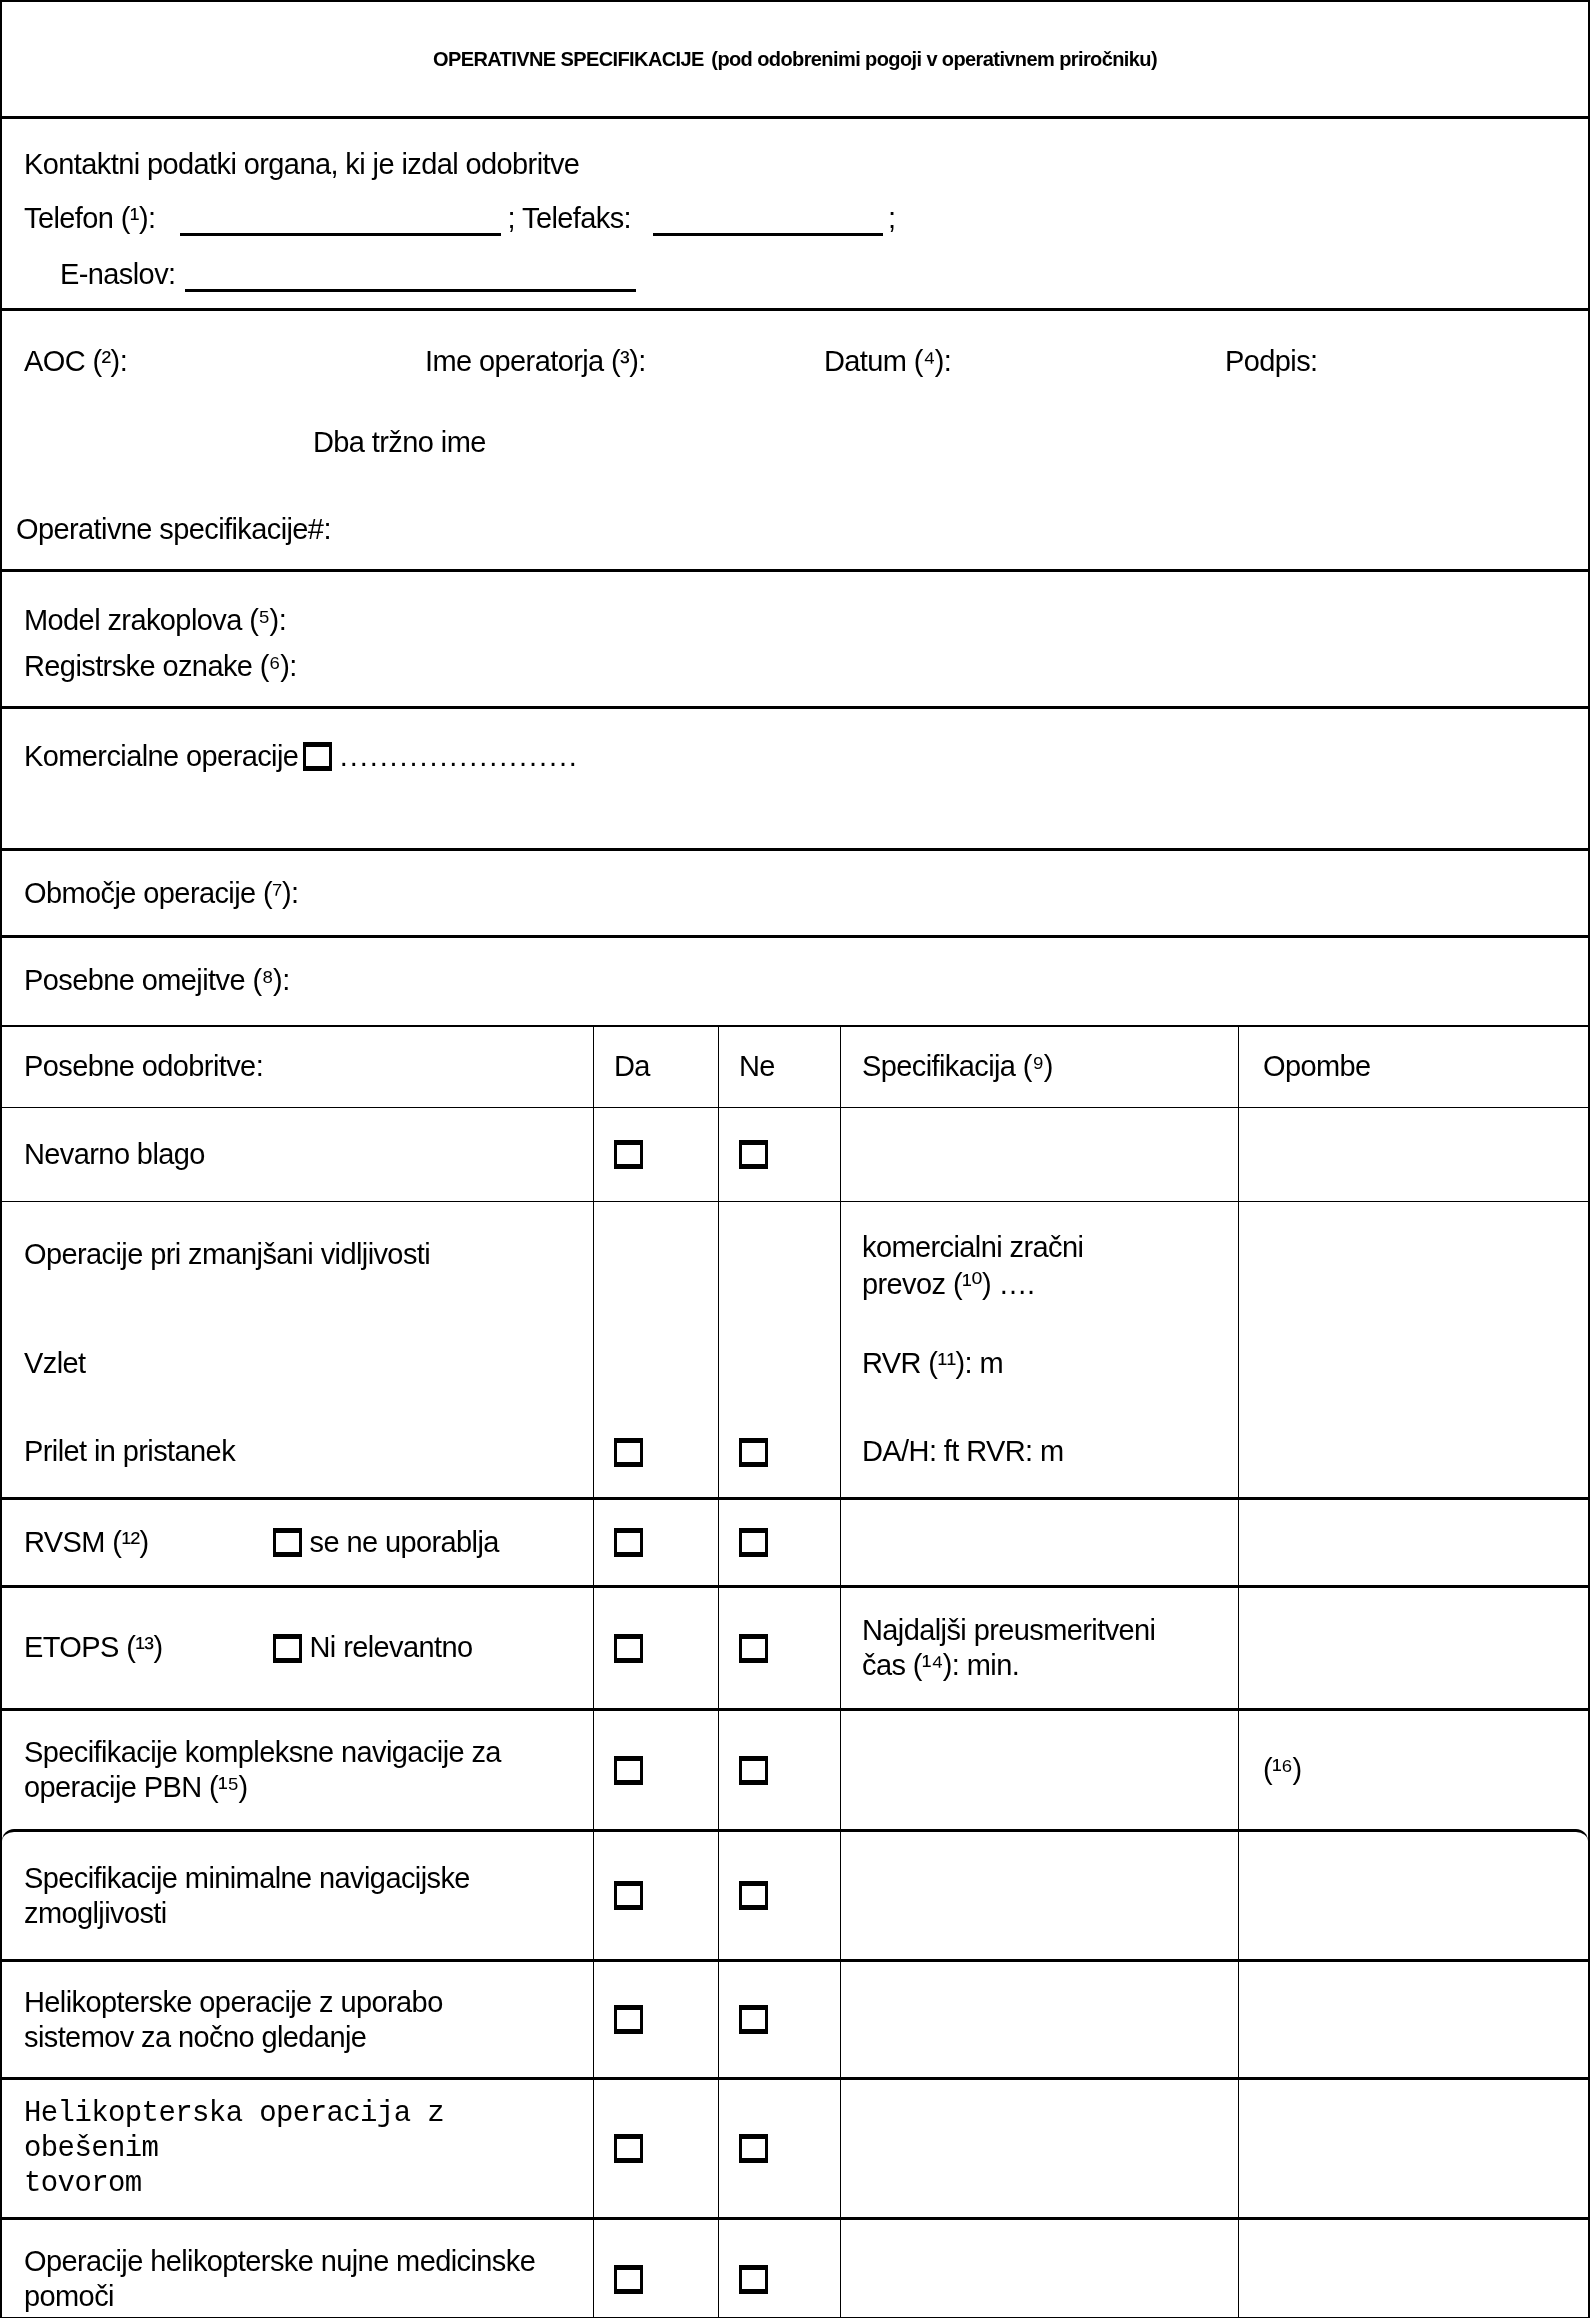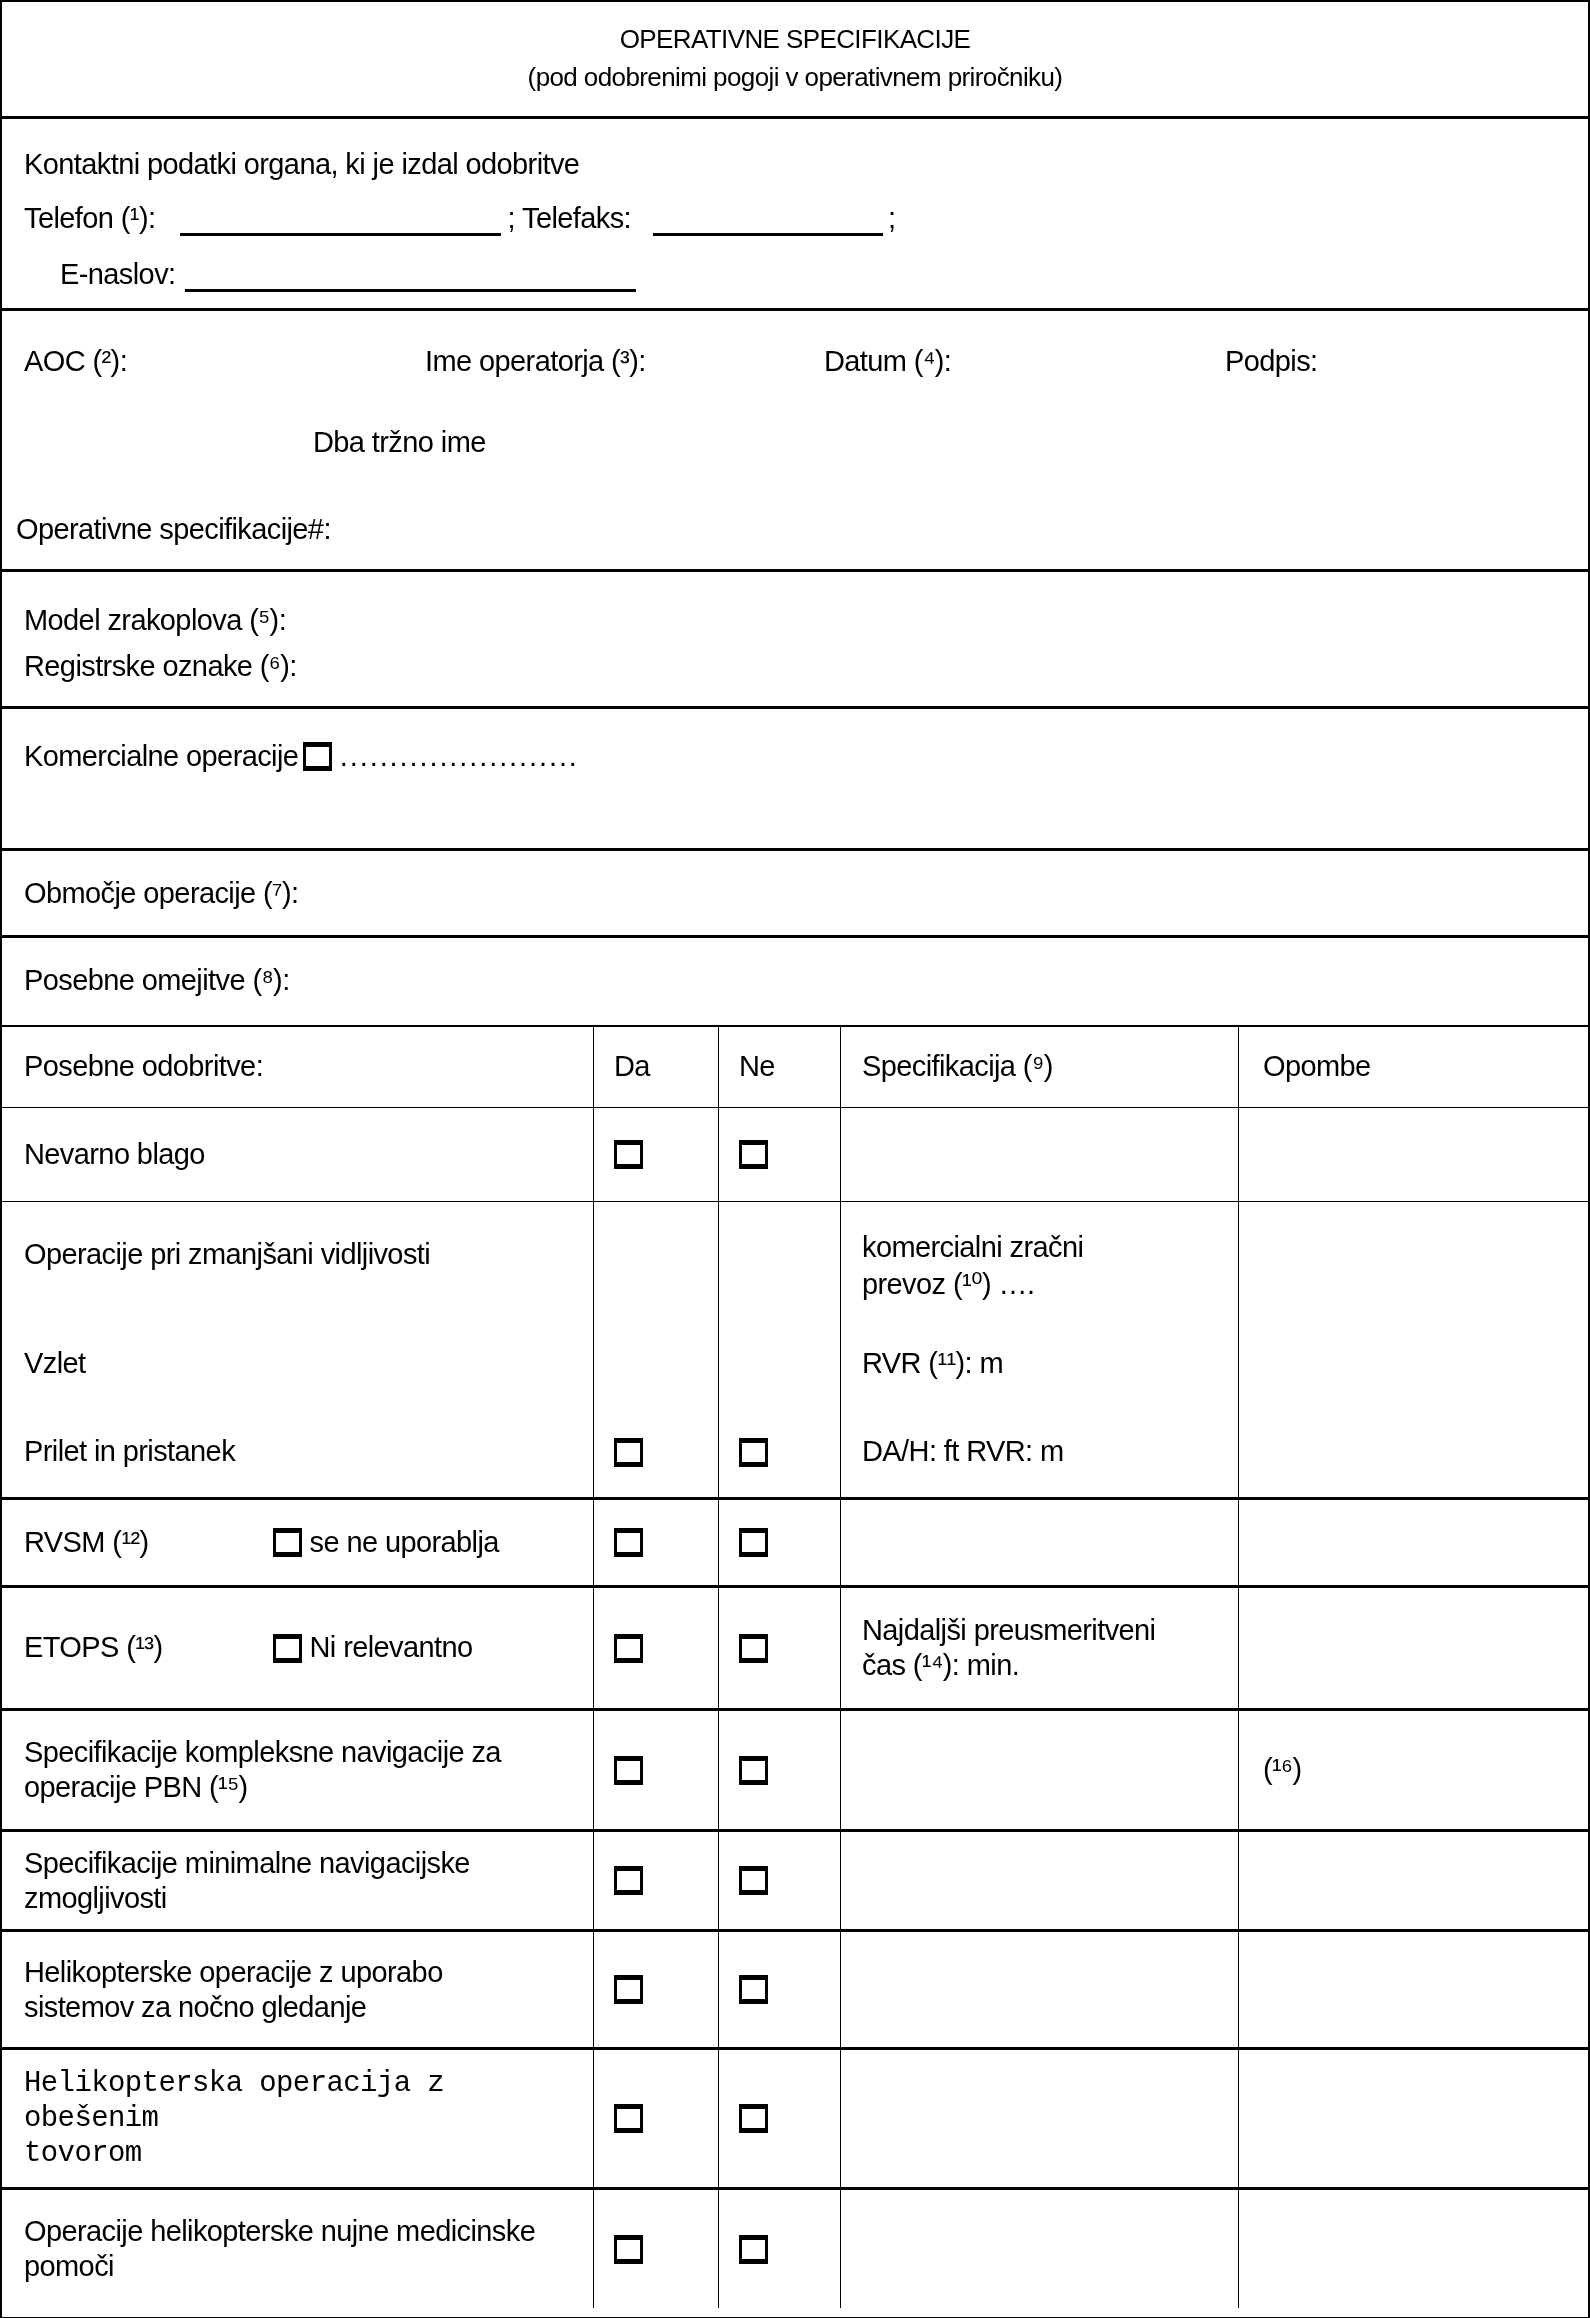--- a/index.html
+++ b/index.html
@@ -12,22 +12,22 @@
     color:#000;
     font-family:"Liberation Sans", "DejaVu Sans", sans-serif;
     font-size:29px;
     letter-spacing:-0.6px;
     line-height:1.15;
     overflow:hidden;
   }
   
   .sec-title {
     height:114px;
-    display:flex; flex-direction:column; align-items:center; justify-content:center;
-    gap:7.5px; font-weight:normal; font-size:26px; text-align:center;
+    display:flex; flex-direction:row; align-items:center; justify-content:center;
+    gap:7.5px; font-weight:bold; font-size:20px; text-align:center;
   }
   .sec { border-top:3.1px solid #000; }
   .sec-contact { height:192px; padding:29px 0 0 22px; }
   .contact-line2 { margin-top:21px; }
   .contact-line3 { margin-top:22.4px;margin-left:36px; }
   .fill { display:inline-block; border-bottom:3.1px solid #000; height:25px; vertical-align:-7.5px; }
   .fill-phone { width:321px; margin:0 6.2px 0 25px; }
   .fill-fax   { width:230px; margin:0 5px 0 22px; }
   .fill-email { width:451px; margin:0 0 0 9.3px; }
   .sec-aoc { height:261px; position:relative; }
@@ -66,21 +66,21 @@
   .vcol { display:flex; flex-direction:column; justify-content:center; }
   .vcol div { line-height:35px; }
   .h-header { height:82px; }
   .h-r1 { height:94px; }
   .h-sub-a { height:118px; }
   .h-sub-b { height:87px; }
   .h-sub-c { height:90px; }
   .h-r3 { height:88px; }
   .h-r4 { height:123px; }
   .h-r5 { height:121px; }
-  .h-r6 { height:100px; }
+  .h-r6 { height:130px;border-radius:12px; }
   .h-r7 { height:118px; }
   .h-r8 { height:140px;font-family:Liberation Mono, monospace; }
   .h-r9 { height:121px; }
   .suba-c1 { padding-top:36px; }
   .suba-c4 { padding-top:27px; }
   .suba-c4 div { line-height:37px; }
   .inline-label { display:inline-block; width:249px; flex-shrink:0; }
   .gap12 { margin-left:7.5px; }
 </style>
 </head>

